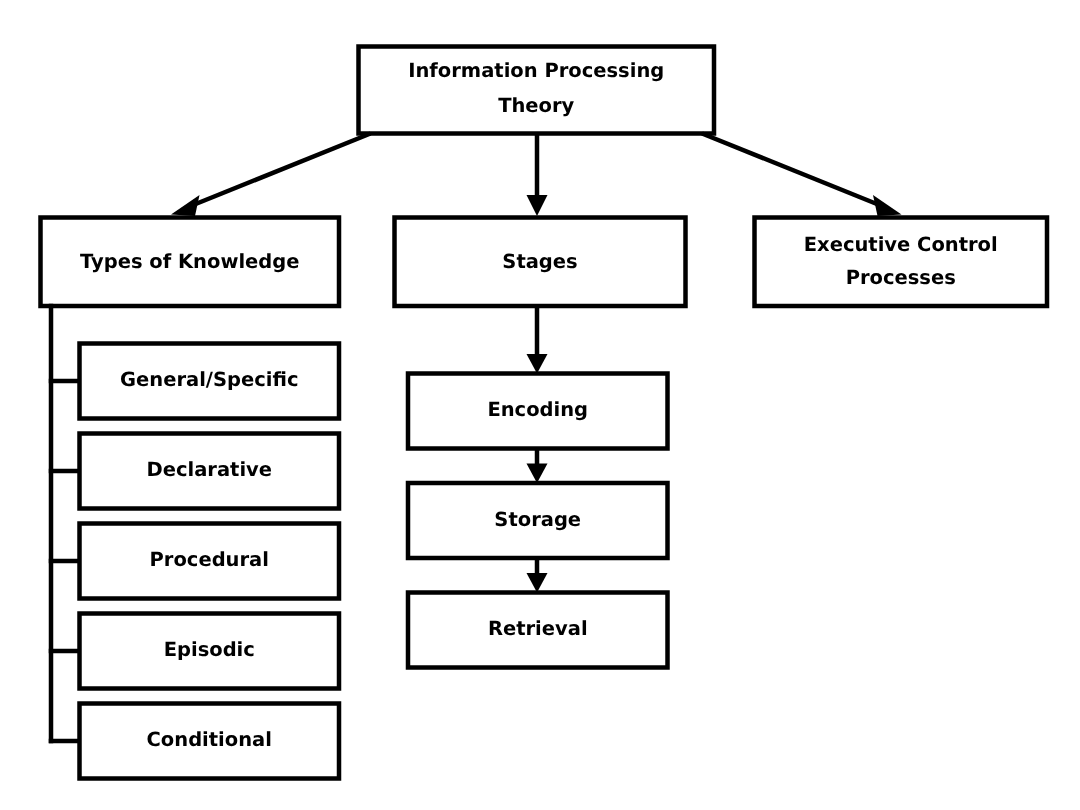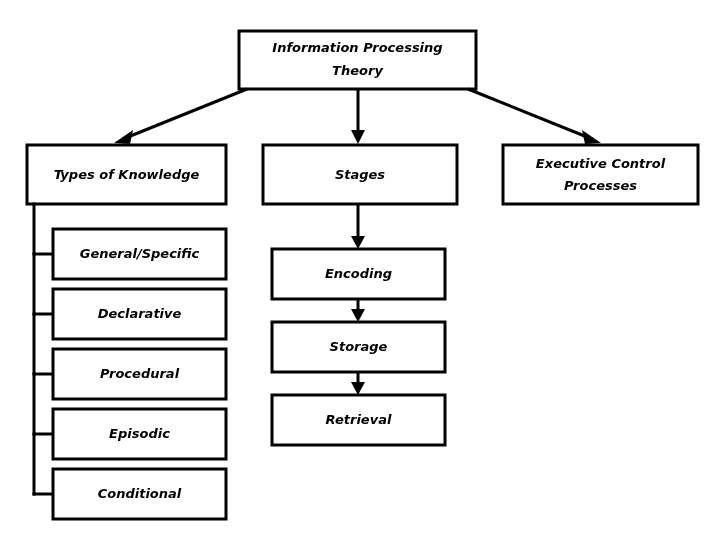--- a/index.html
+++ b/index.html
@@ -11,21 +11,20 @@
     width: 720px;
     height: 540px;
     font-family: "DejaVu Sans", sans-serif;
     overflow: hidden;
   }
   #diagram-root {
     position: relative;
     width: 720px;
     height: 540px;
     background: #ffffff;
-    font-style: italic;
   }
   svg#flowchart {
     position: absolute;
     top: 0;
     left: 0;
     width: 720px;
     height: 540px;
     display: block;
   }
   .node-box {

